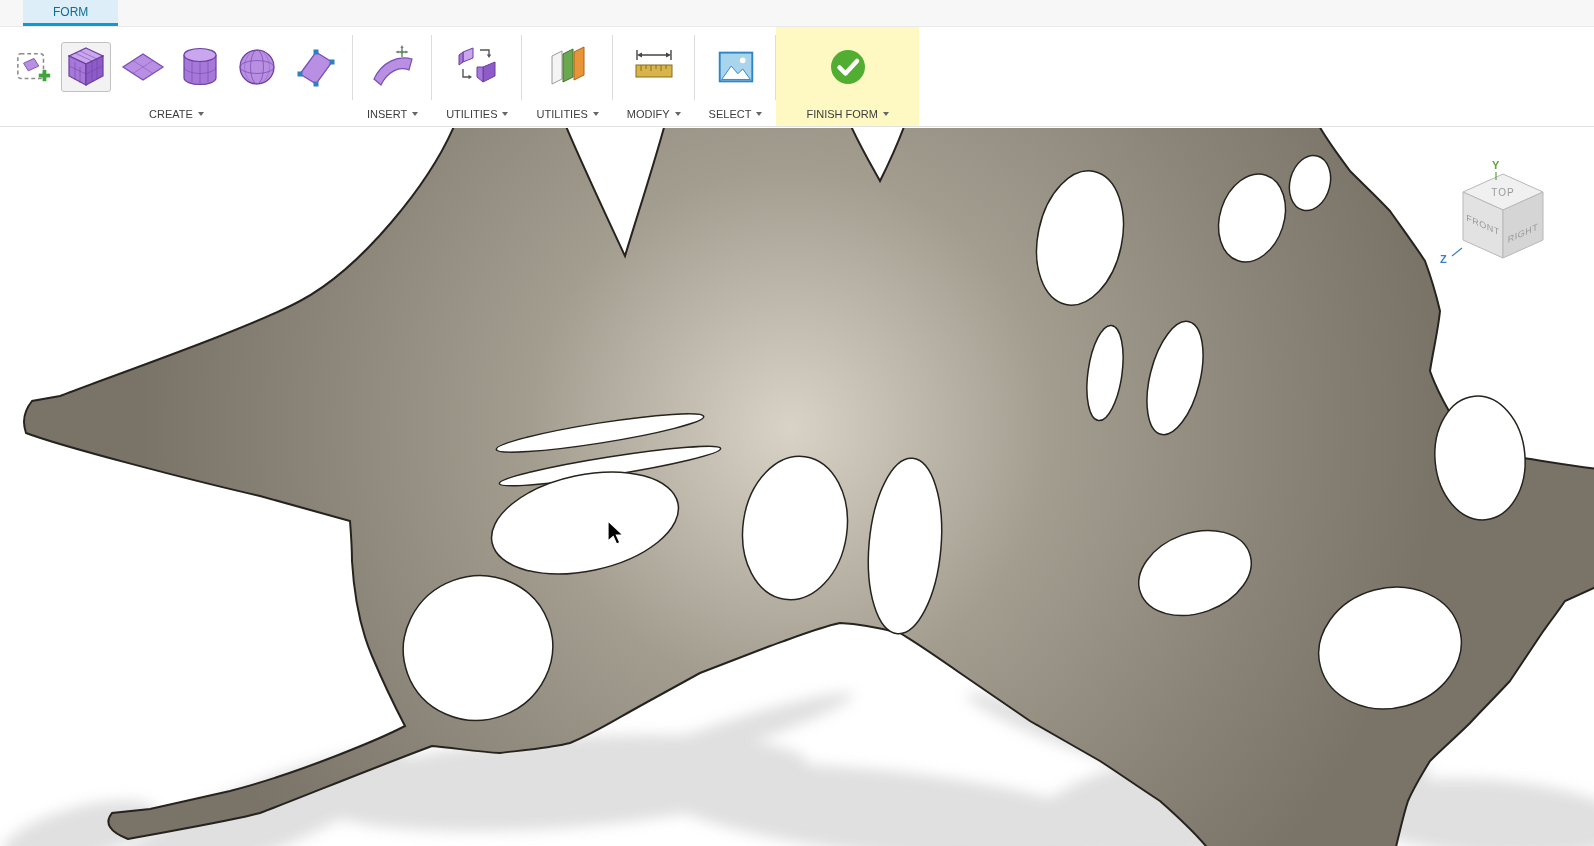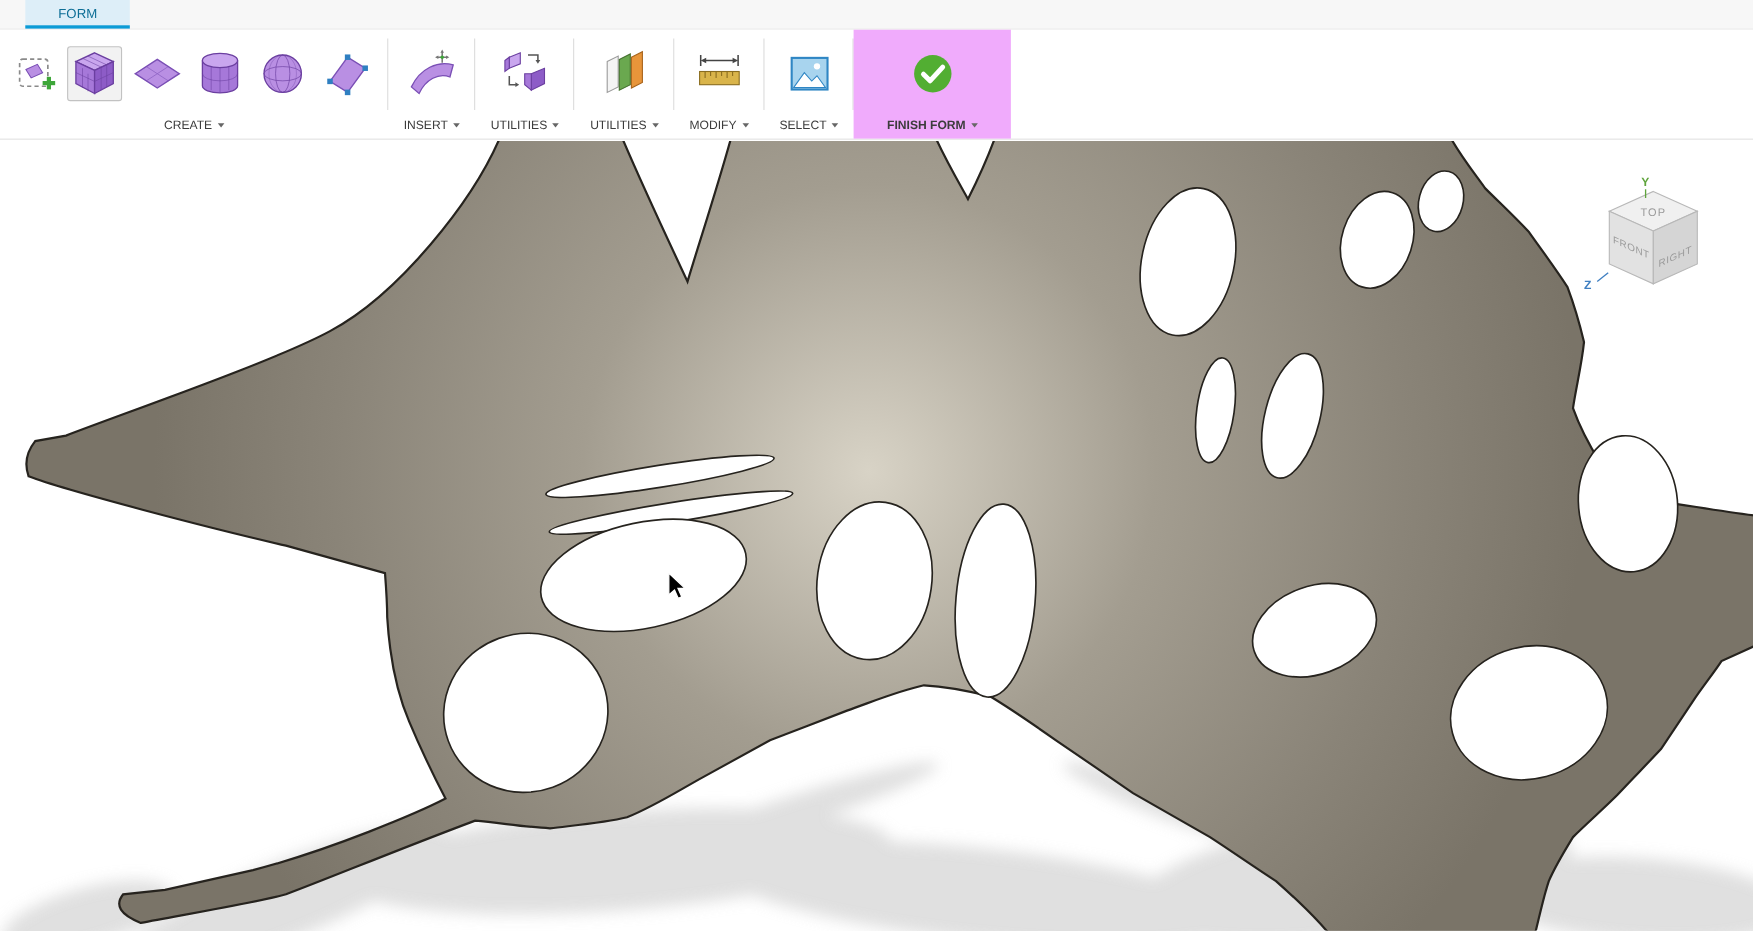--- a/index.html
+++ b/index.html
@@ -8,21 +8,21 @@
 
   
   .tabbar { height:27px; background:#f7f7f7; display:flex; align-items:stretch; border-bottom:1px solid #e9e9e9;padding-left:17px; }
   .tab { display:flex; align-items:center; margin-left:6px; padding:0 30px; background:#ddeef8;
          color:#0d6e96; font-size:12px; border-bottom:3px solid #0a9bd6; }
 
   
   .toolbar { height:100px; background:#ffffff; display:flex; align-items:stretch; border-bottom:1px solid #e2e2e2; }
   .group { position:relative; display:flex; flex-direction:column; align-items:center; padding:4px 14px 0; }
   .group .sep { position:absolute; right:0; top:8px; bottom:26px; width:1px; background:#dcdcdc; }
-  .group.highlighted { background:#f0abfc;font-weight:bold; }
+  .group.highlighted { background:#fef9c3; }
   .icons { flex:1; display:flex; align-items:center; gap:7px; }
   .labelrow { height:24px; display:flex; align-items:center; font-size:11px; color:#3c3c3c; cursor:default; }
   .caret { width:0; height:0; border-left:3.5px solid transparent; border-right:3.5px solid transparent;
            border-top:4px solid #666; margin-left:5px; }
   .toolbtn { display:flex; align-items:center; justify-content:center; border:1px solid transparent; border-radius:3px; }
   .toolbtn.hovered { border-color:#c2c2c2; background:#f2f2f2; }
 
   
   .viewport { position:absolute; top:128px; left:0; width:1594px; height:718px; background:#ffffff; }
   .model-svg { position:absolute; left:0; top:0; }

